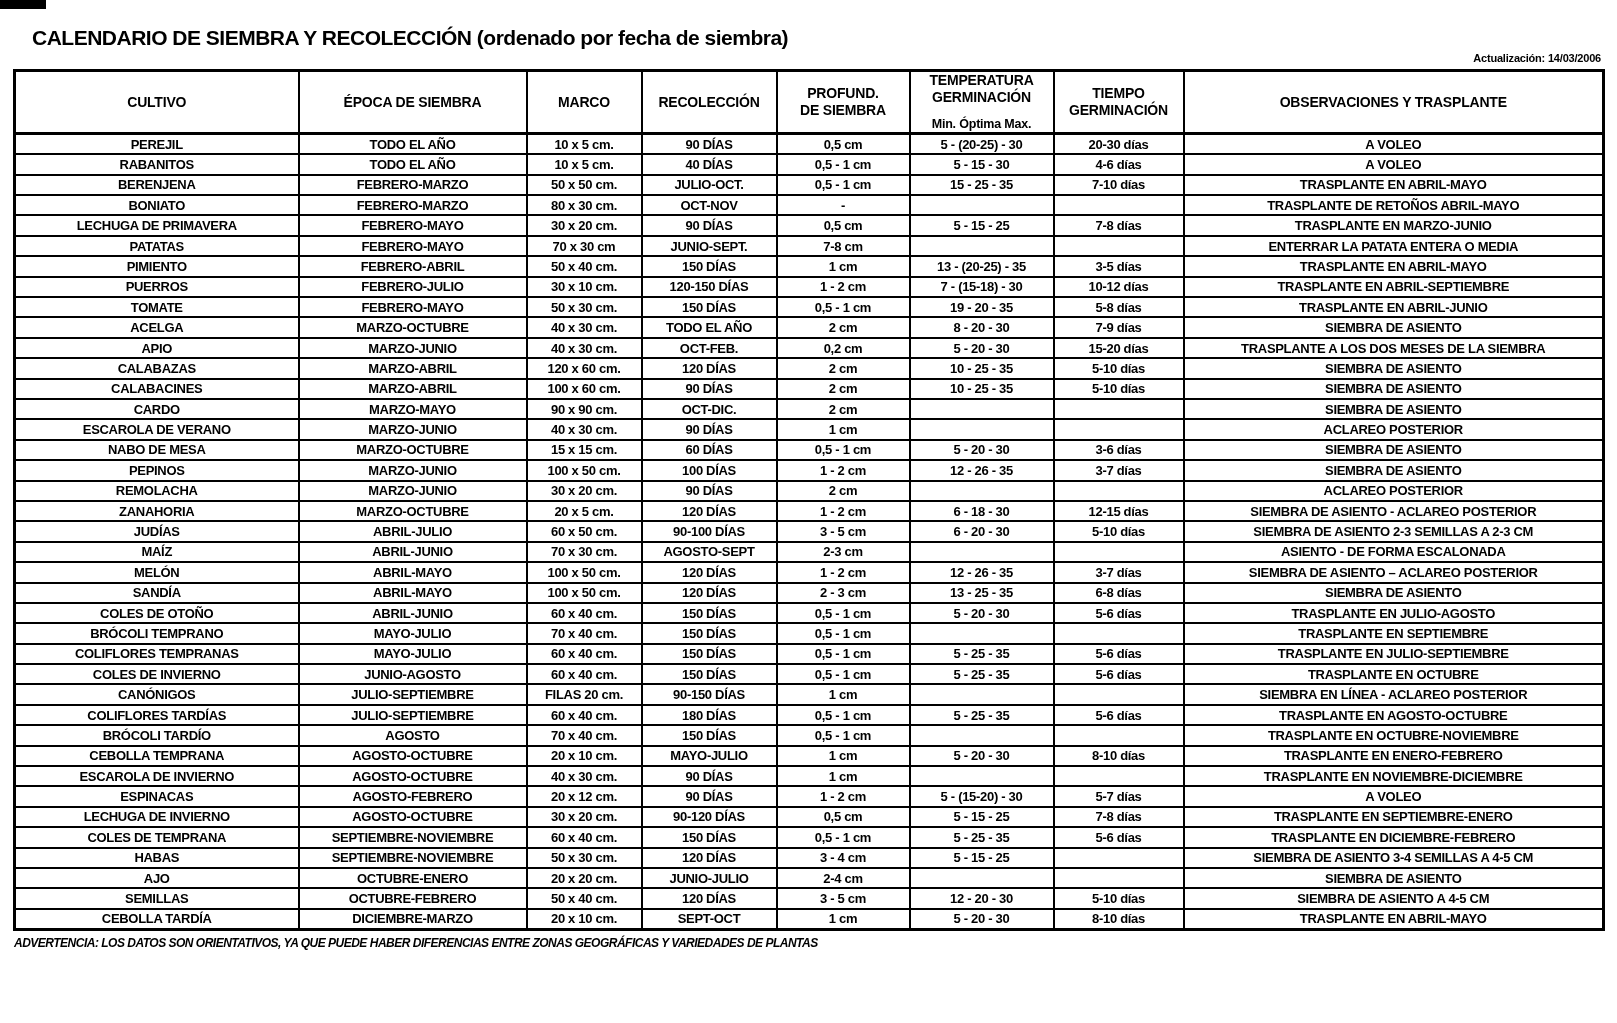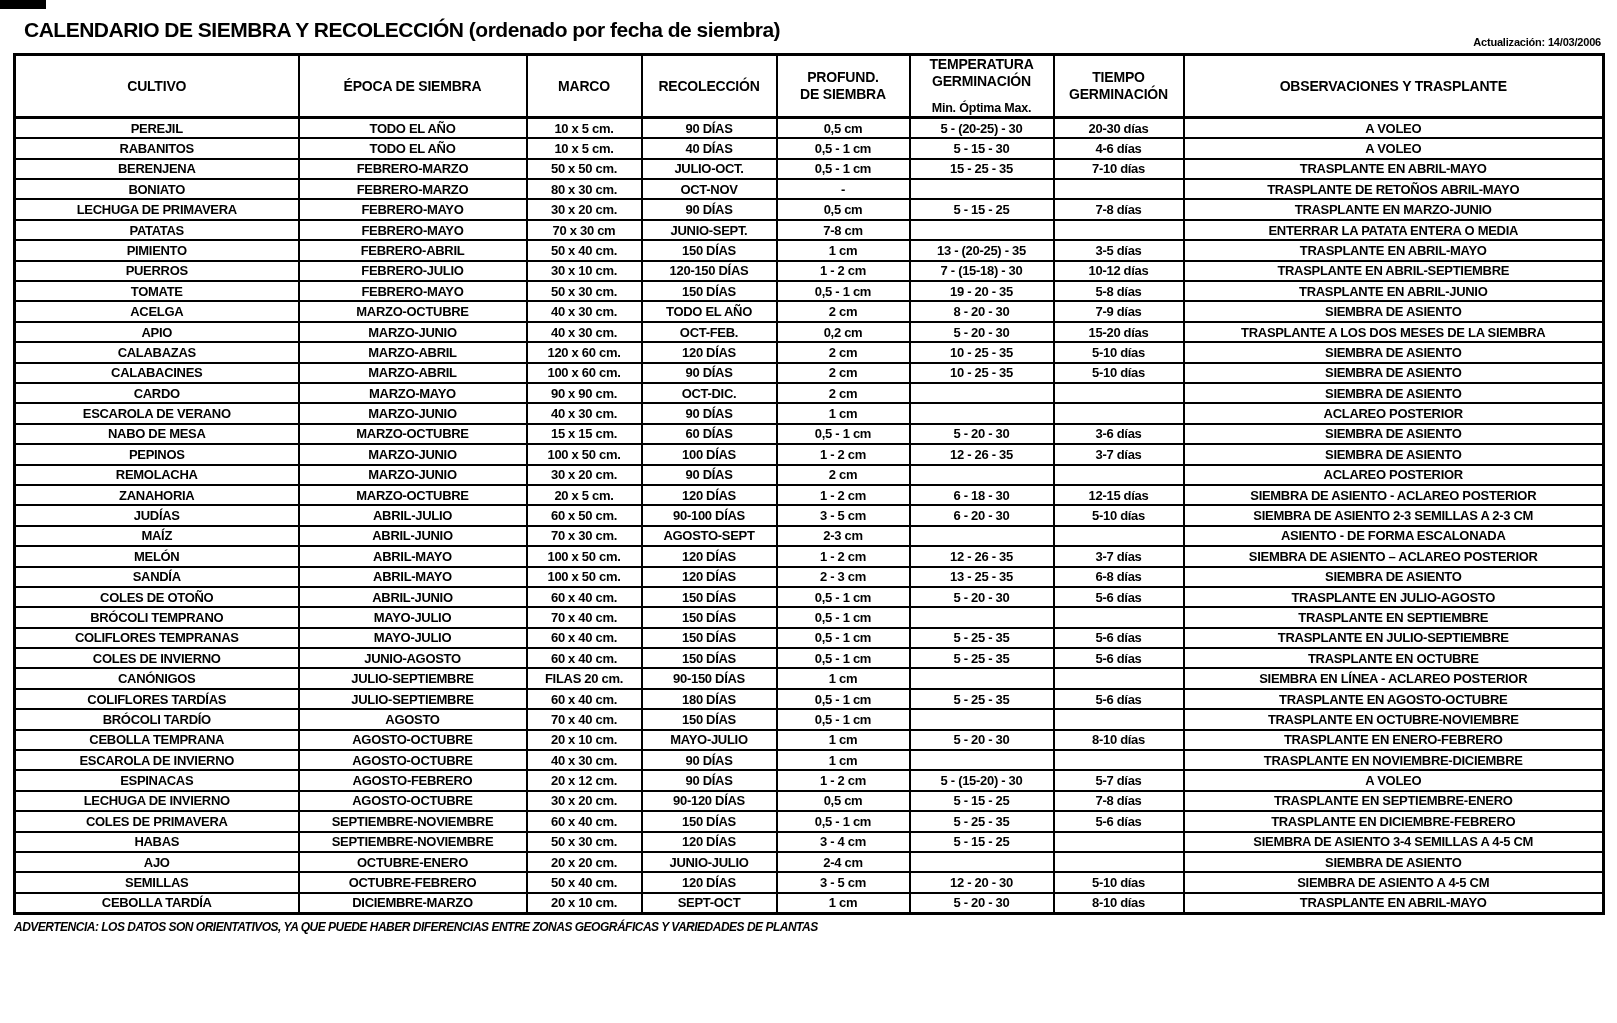--- a/index.html
+++ b/index.html
@@ -22,21 +22,21 @@
   }
   .title-row {
     display: flex;
     justify-content: space-between;
     align-items: flex-end;
     margin: 10px 16px 3px 16px;
   }
   .page-title {
     font-size: 21px;
     letter-spacing: -0.5px;
-    margin: 8px;
+    margin: 16px;
     white-space: nowrap;
   }
   .updated {
     font-size: 11px;
     letter-spacing: -0.2px;
     white-space: nowrap;
     padding-bottom: 2px;
   }
   table {
     border-collapse: collapse;
@@ -463,21 +463,21 @@
         <td>LECHUGA DE INVIERNO</td>
         <td>AGOSTO-OCTUBRE</td>
         <td>30 x 20 cm.</td>
         <td>90-120 DÍAS</td>
         <td>0,5 cm</td>
         <td>5 - 15 - 25</td>
         <td>7-8 días</td>
         <td>TRASPLANTE EN SEPTIEMBRE-ENERO</td>
       </tr>
       <tr>
-        <td>COLES DE PRIMAVERA</td>
+        <td>COLES DE TEMPRANA</td>
         <td>SEPTIEMBRE-NOVIEMBRE</td>
         <td>60 x 40 cm.</td>
         <td>150 DÍAS</td>
         <td>0,5 - 1 cm</td>
         <td>5 - 25 - 35</td>
         <td>5-6 días</td>
         <td>TRASPLANTE EN DICIEMBRE-FEBRERO</td>
       </tr>
       <tr>
         <td>HABAS</td>

